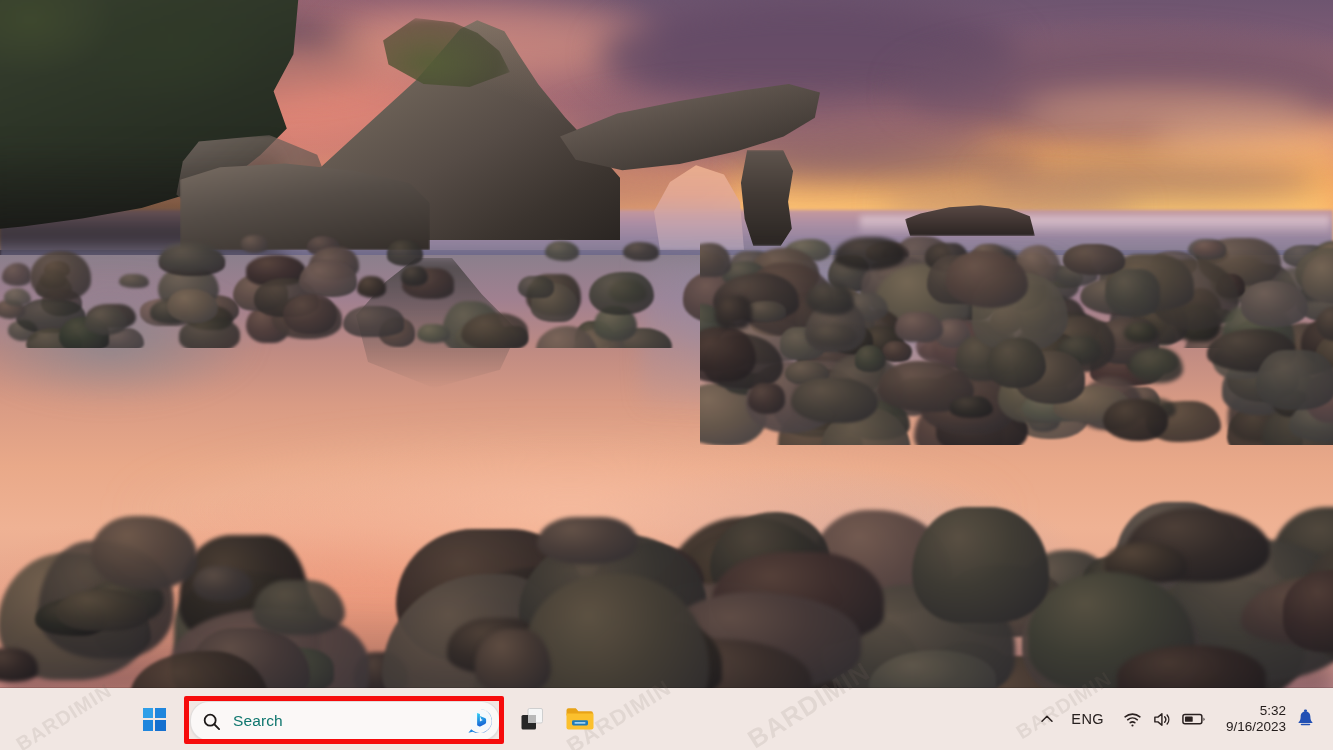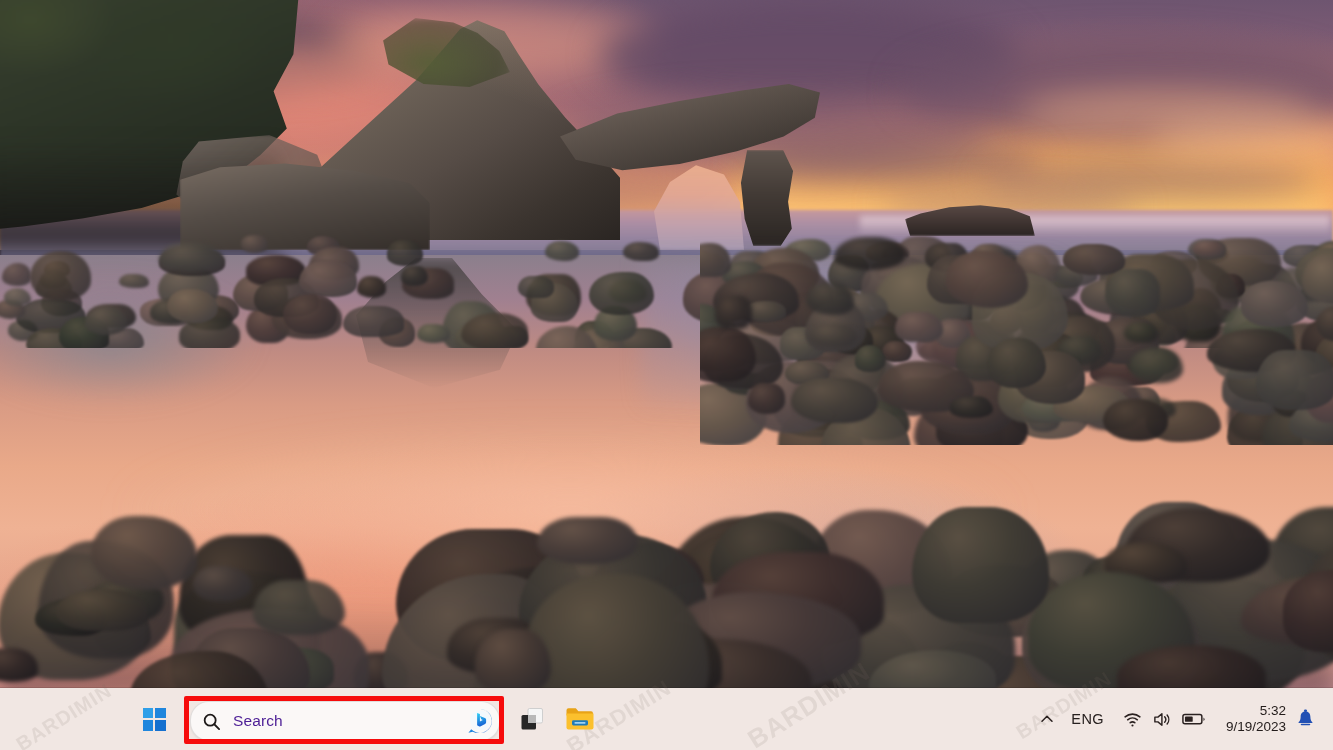--- a/index.html
+++ b/index.html
@@ -360,21 +360,21 @@
   .search-mag {
     width: 40px;
     display: flex;
     align-items: center;
     justify-content: center;
     flex: 0 0 40px;
   }
   .search-text {
     flex: 1;
     font-size: 15.5px;
-    color: #4c1d95;
+    color: #0f766e;
     font-family: "Liberation Sans", sans-serif;
     letter-spacing: 0.1px;
     padding-left: 2px;
   }
   .bing-btn {
     flex: 0 0 38px;
     width: 38px; height: 38px;
     display: flex;
     align-items: center;
     justify-content: center;
@@ -899,21 +899,21 @@
           <svg width="24" height="16" viewBox="0 0 26 16">
             <rect x="1" y="3.2" width="20.5" height="10" rx="2.2" fill="none" stroke="#2a2120" stroke-width="1.6"></rect>
             <rect x="3.2" y="5.3" width="8.4" height="5.8" rx="1" fill="#2a2120"></rect>
             <path d="M23.3 6.3v3.8a2.2 2.2 0 0 0 0-3.8z" fill="#2a2120"></path>
           </svg>
         </span>
       </div>
 
       <div class="clock">
         <span>5:32</span>
-        <span>9/19/2023</span>
+        <span>9/16/2023</span>
       </div>
 
       <div class="bell">
         <svg width="19" height="21" viewBox="0 0 20 22">
           <path d="M10 2.6c-3.1 0-5.1 2.2-5.1 5.2 0 3.9-1.2 5.1-2.1 6.0-.35.36-.1.95.4.95h13.6c.5 0 .75-.59.4-.95-.9-.9-2.1-2.1-2.1-6.0 0-3.0-2.0-5.2-5.1-5.2z" fill="#2250b4"></path>
           <rect x="8.4" y="0.4" width="3.2" height="2.6" rx="1.3" fill="#2250b4"></rect>
           <rect x="5.0" y="15.4" width="10" height="1.7" rx="0.85" fill="#2250b4"></rect>
         </svg>
       </div>
     </div>

